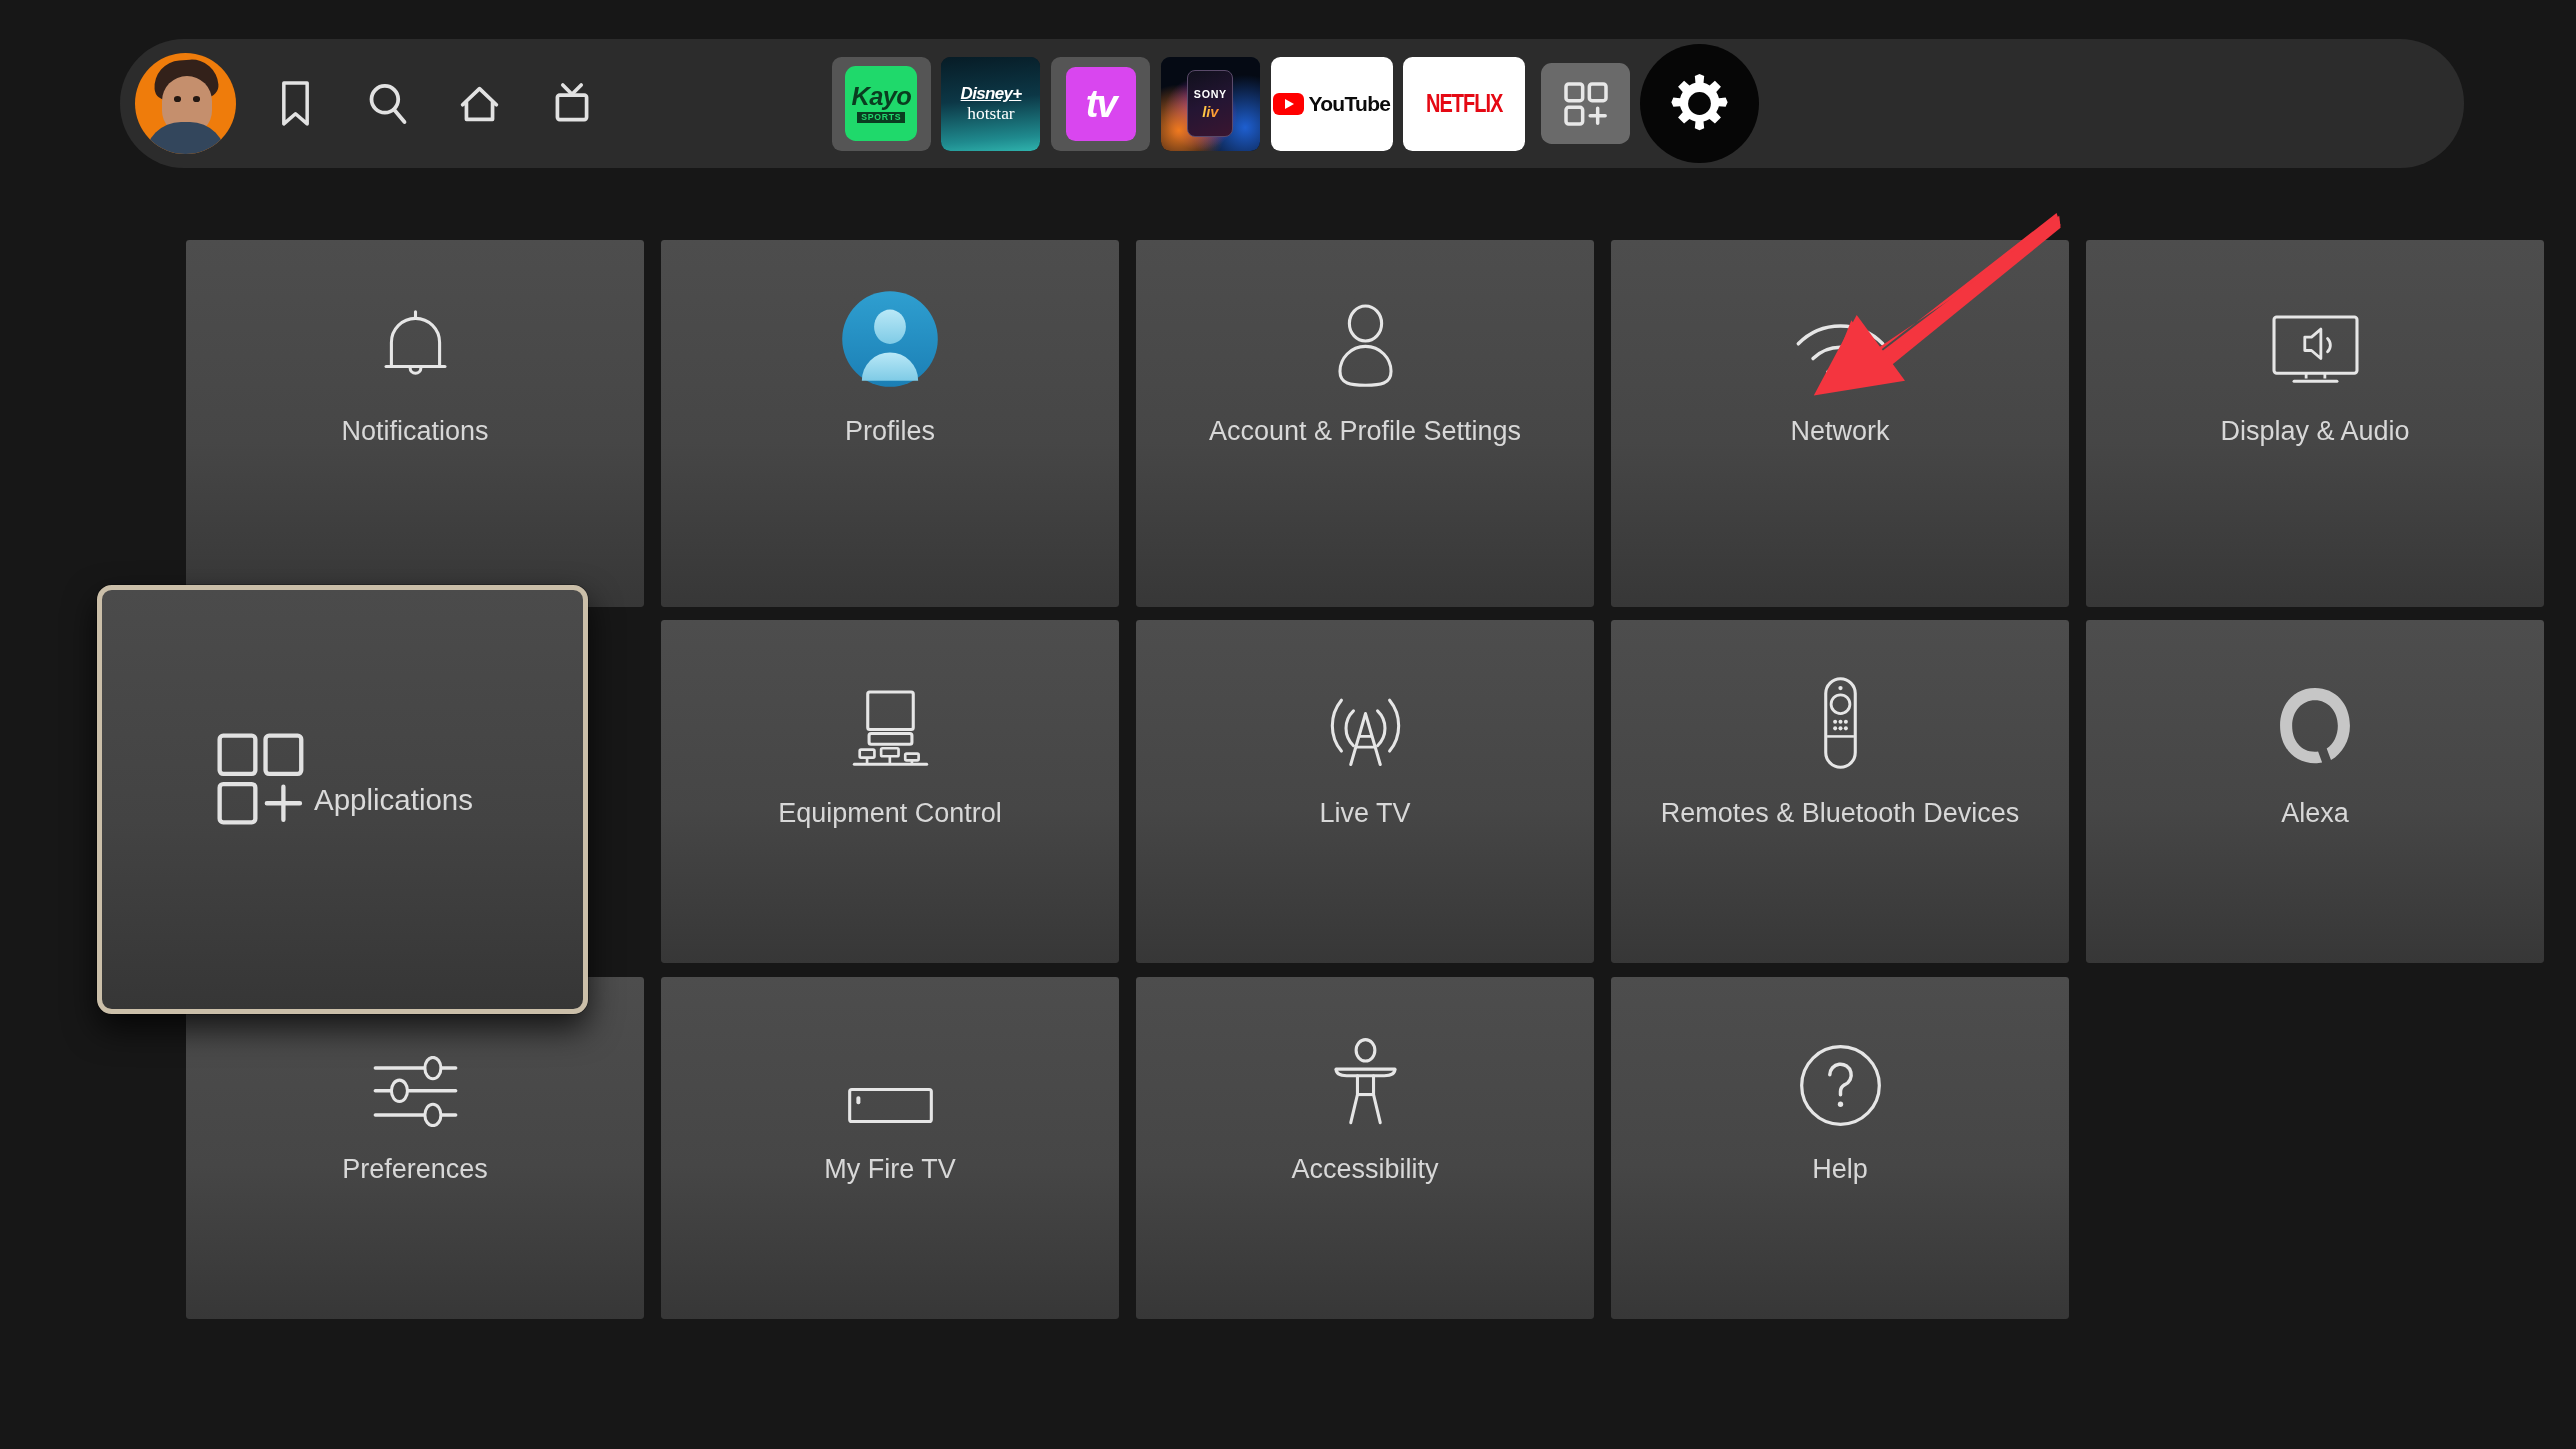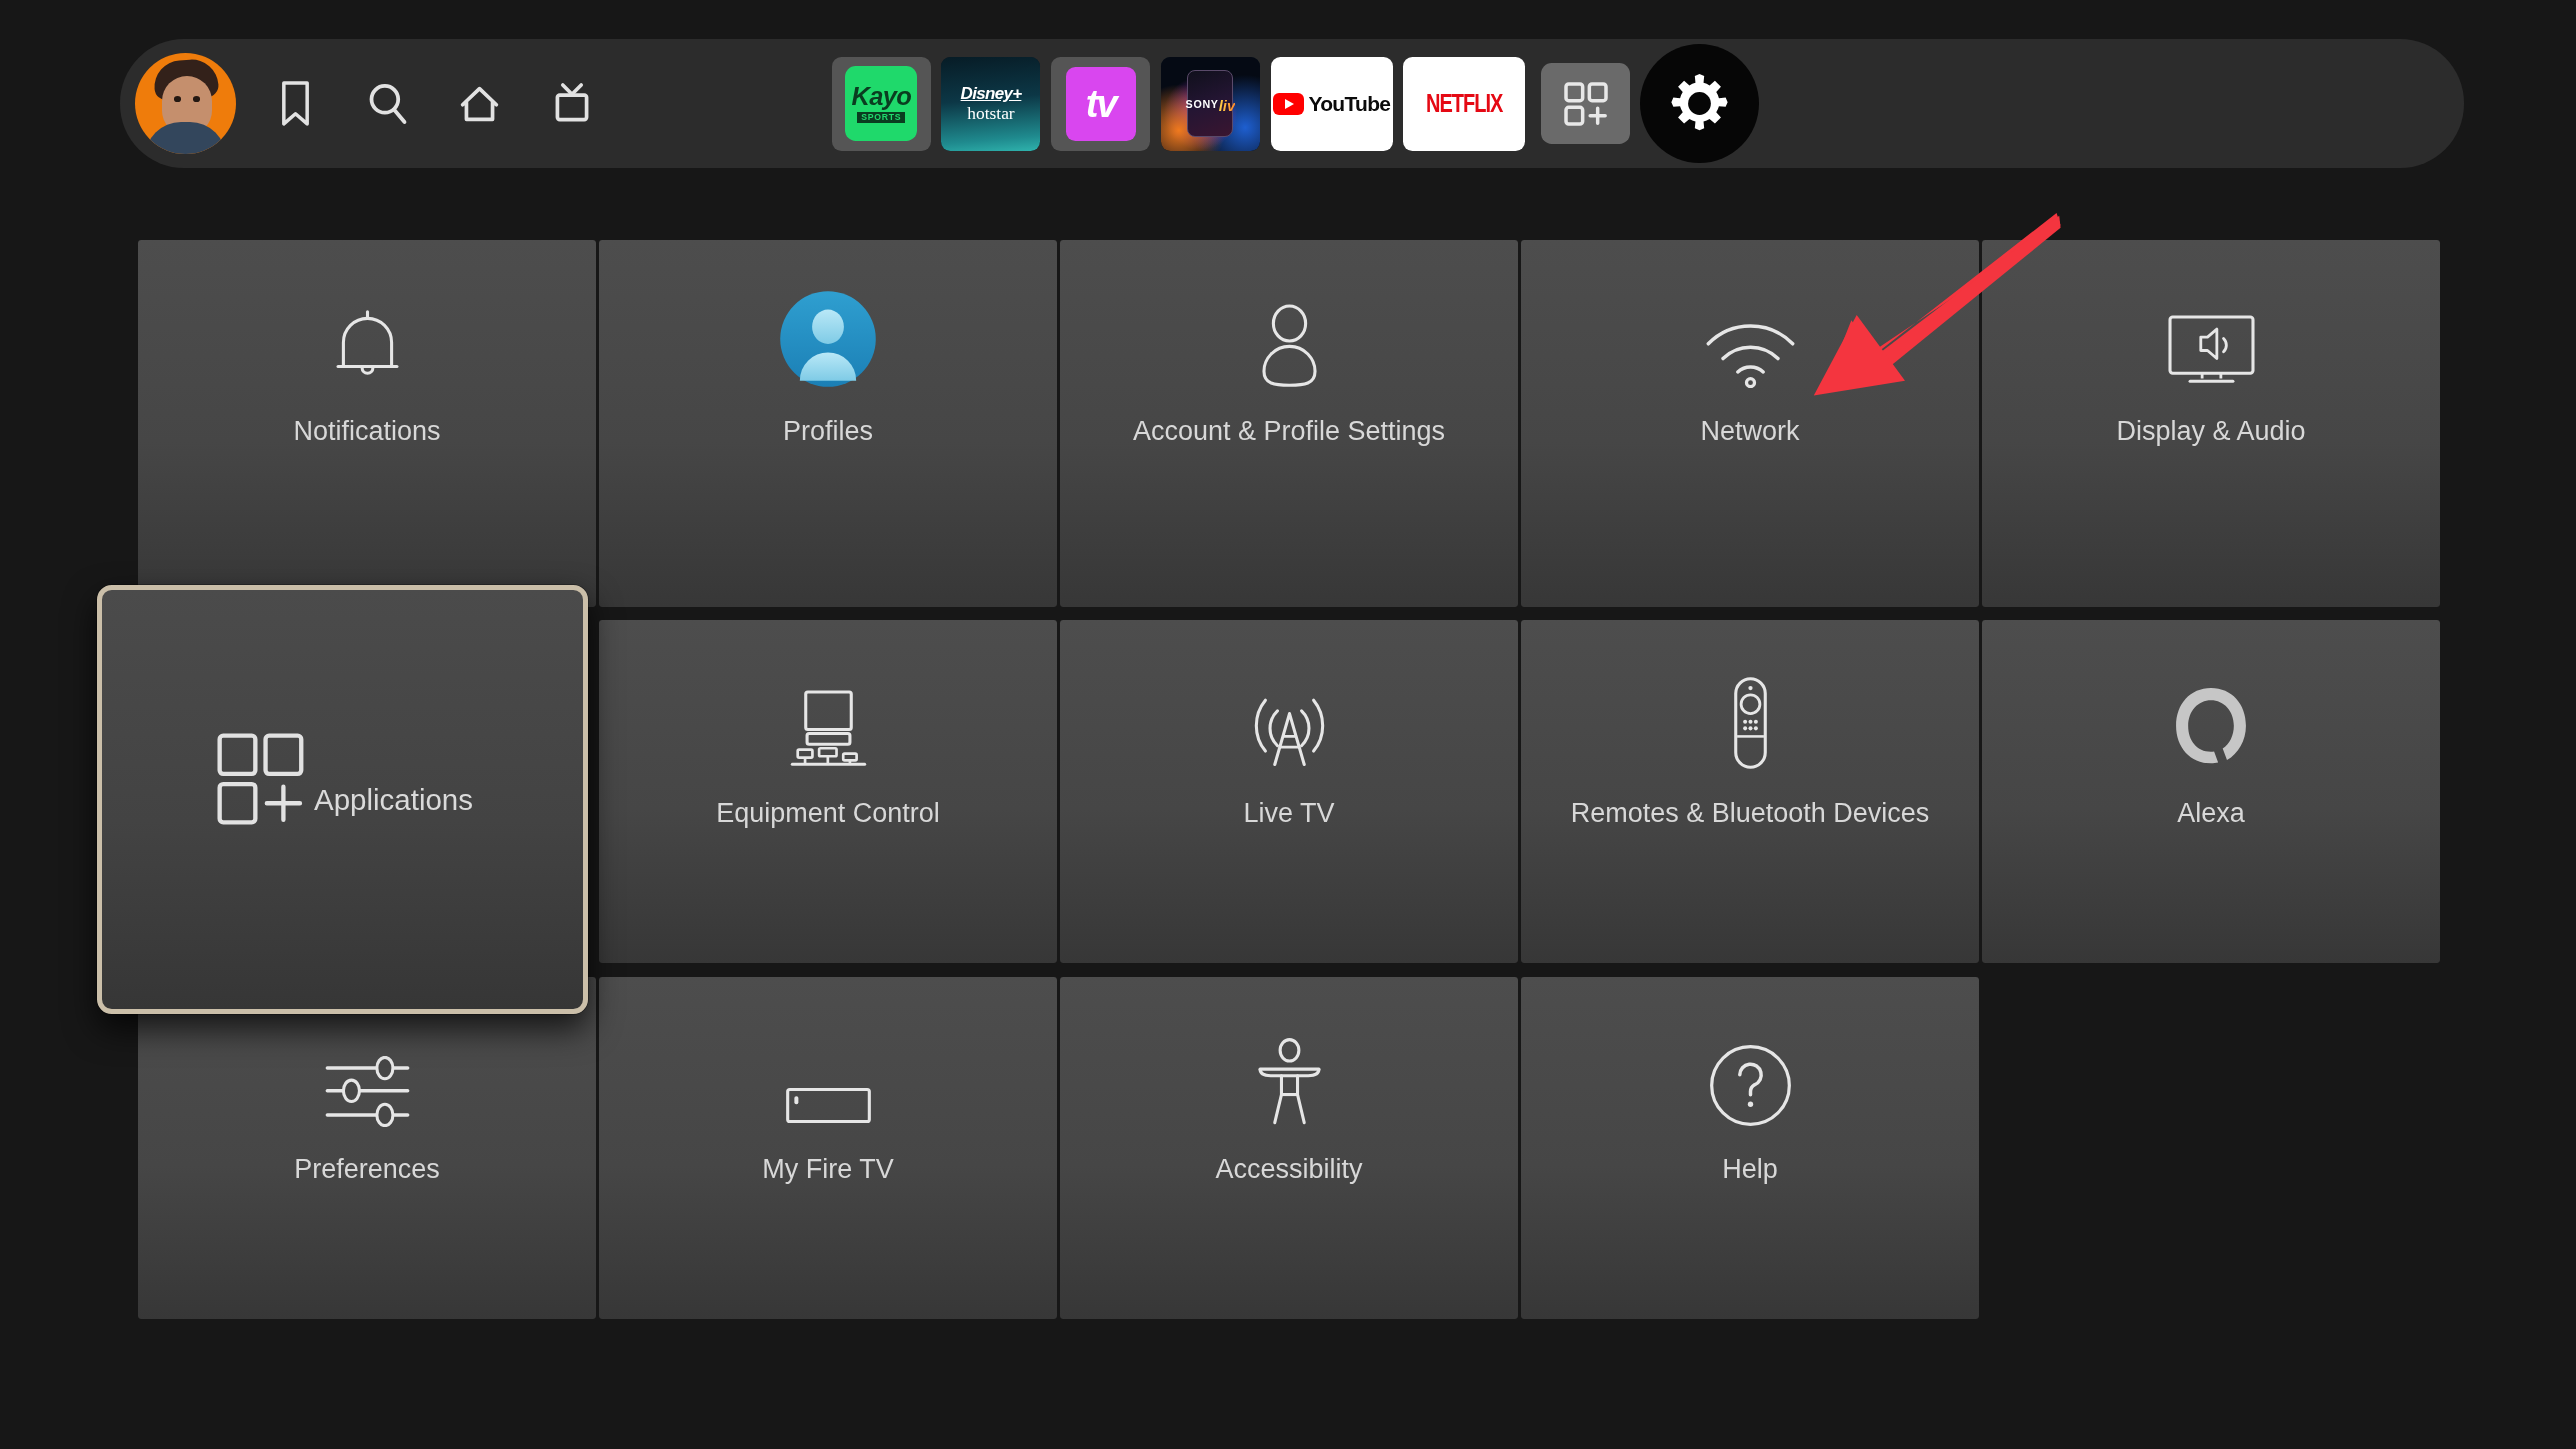--- a/index.html
+++ b/index.html
@@ -73,21 +73,21 @@
               font-size:38px; font-weight:700; color:#fff; line-height:1;
               letter-spacing:-2px; font-style:italic; }
 
   .sony-bg { position:absolute; inset:0; background:
       radial-gradient(circle at 18% 78%, #f07a1e 0%, rgba(240,122,30,0) 42%),
       radial-gradient(circle at 40% 60%, #b435d6 0%, rgba(180,53,214,0) 45%),
       radial-gradient(circle at 85% 75%, #1e5fd0 0%, rgba(30,95,208,0) 48%),
       #050a14; }
   .sony-card { position:relative; width:46px; height:67px; border-radius:8px;
       background: linear-gradient(160deg,#10101c 0%,#241533 50%,#3a1530 100%);
-      border:0.7px solid #5a4a6a; display:flex; flex-direction:row;
+      border:0.7px solid #5a4a6a; display:flex; flex-direction:column;
       align-items:center; justify-content:center; }
   .sony-w { font-size:10.7px; font-weight:700; color:#fff; letter-spacing:0.7px; }
   .sony-l { font-size:14.8px; font-weight:700; font-style:italic;
             background:linear-gradient(90deg,#ffd24a,#ff8a2b);
             -webkit-background-clip:text; background-clip:text; color:transparent; margin-top:4px;}
 
   .yt-wrap { display:flex; align-items:center; gap:4.7px; }
   .yt-play { width:31px; height:22px; background:#FF0000; border-radius:6px;
              display:flex; align-items:center; justify-content:center; }
   .yt-tri { width:0; height:0; border-left:9.4px solid #fff;
@@ -100,21 +100,21 @@
     width: 89px; height: 81px; border-radius: 10.7px; background: #6A6A6A;
     display:flex; align-items:center; justify-content:center; margin-left: 16px; flex:0 0 auto;
   }
   #gearbtn {
     width: 119px; height: 119px; border-radius: 50%; background: #060606;
     display:flex; align-items:center; justify-content:center; margin-left: 9.4px; flex:0 0 auto;
   }
 
   
   #grid { position: absolute; left: 138px; top: 240px; }
-  .row { display: flex; gap: 3px; margin-bottom: 13.4px; }
+  .row { display: flex; gap: 17px; margin-bottom: 13.4px; margin-left: 48px; }
   .tile {
     width: 458px; height: 367px; border-radius: 3.4px;
     background: linear-gradient(180deg,#4d4d4d 0%,#464646 55%,#373737 100%);
     position: relative;
     display: flex; flex-direction: column; align-items: center;
   }
   .row.r2 .tile { height: 343px; }
   .row.r3 .tile { height: 342px; }
   .tile .ico { height: 154px; display:flex; align-items:flex-end; justify-content:center;
                padding-bottom: 4px; }

